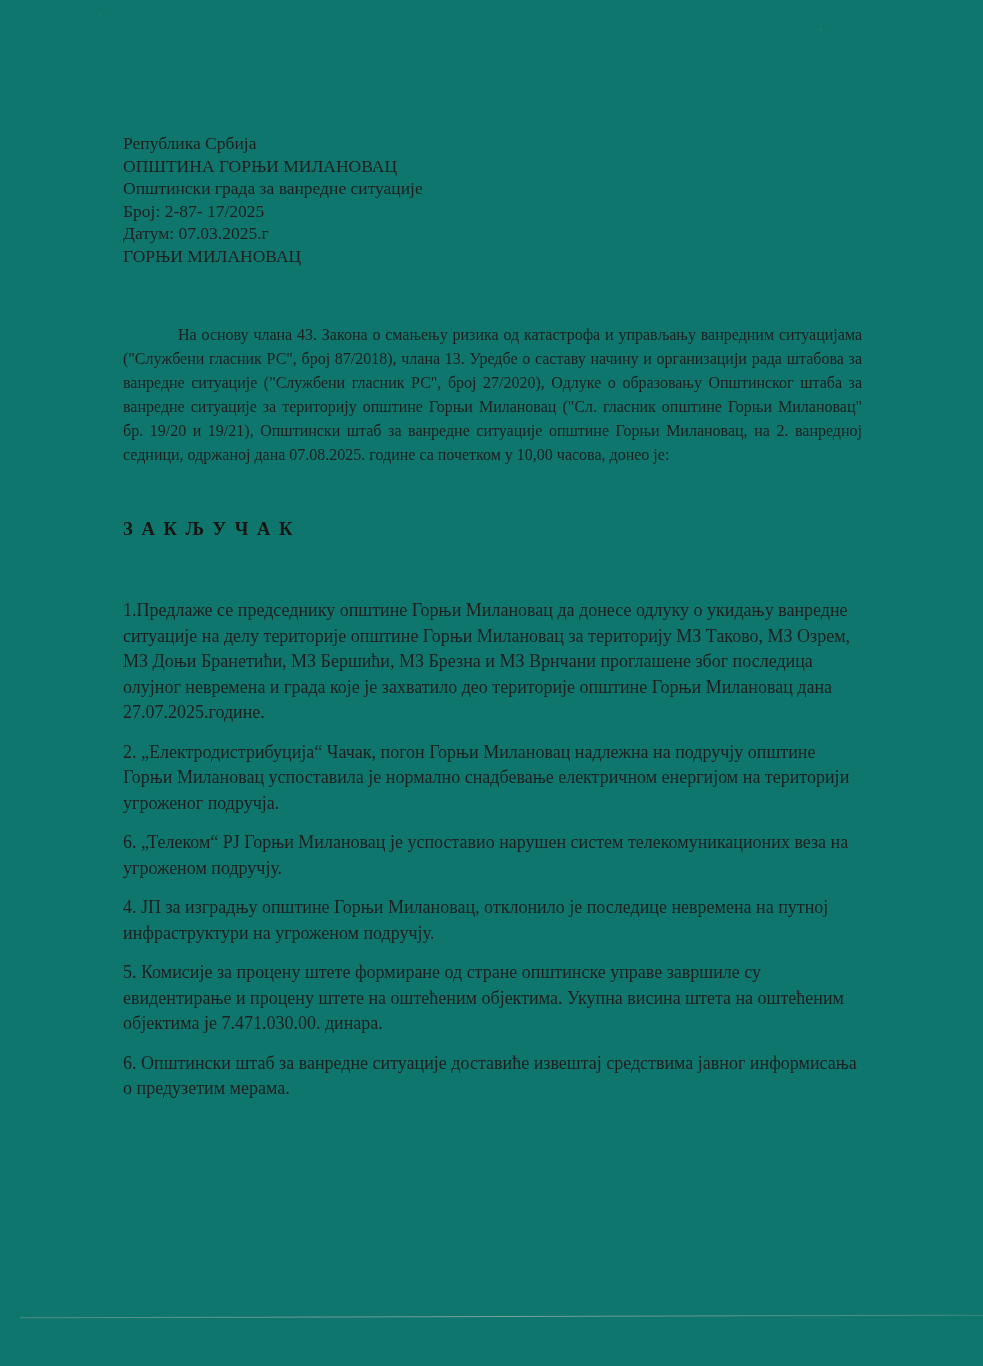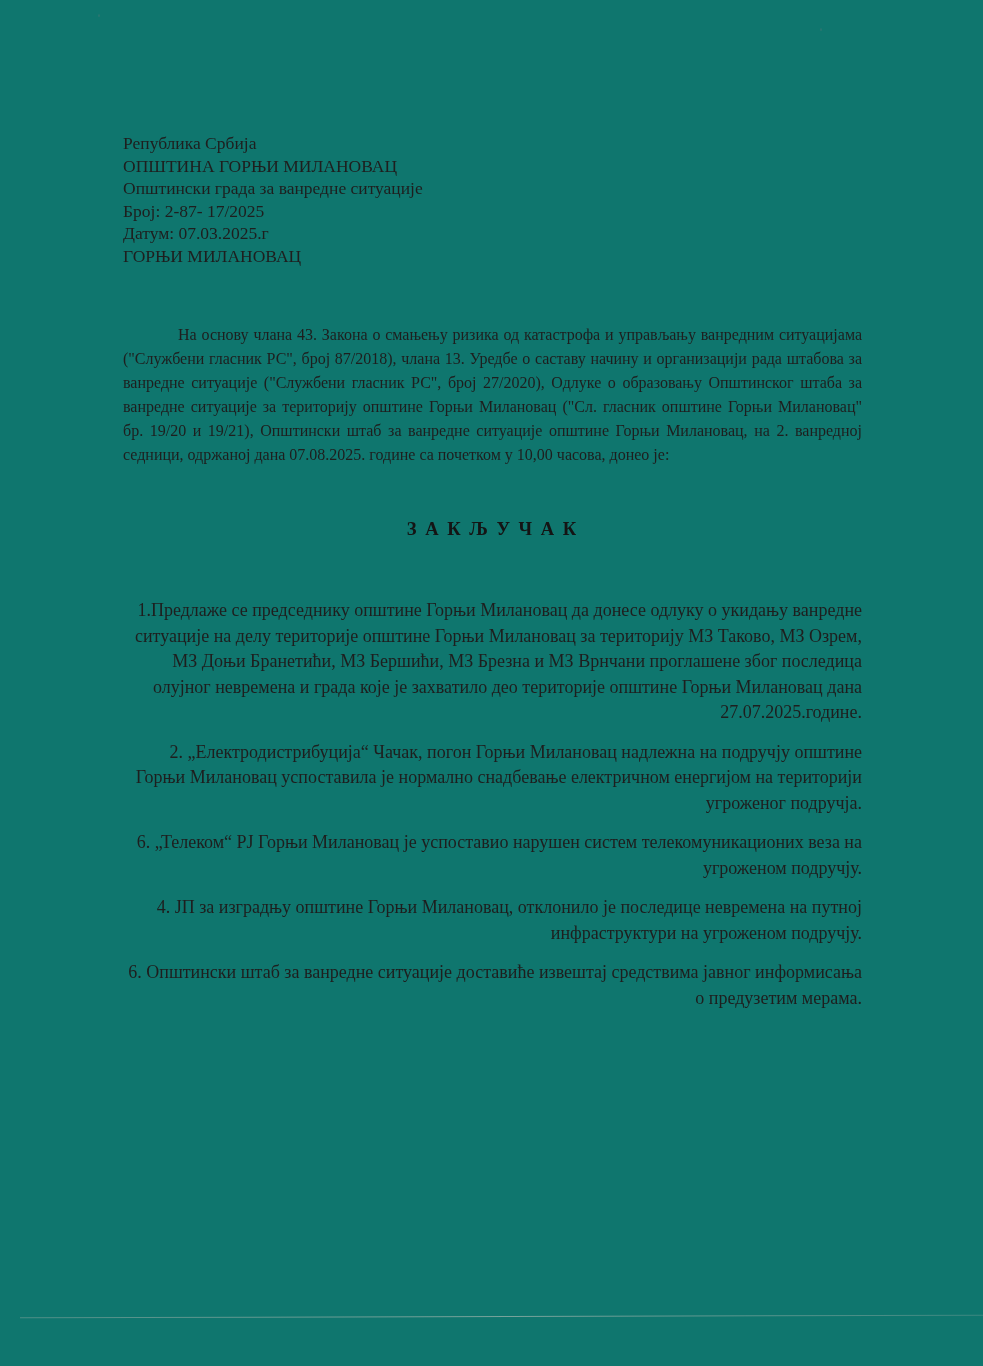--- a/index.html
+++ b/index.html
@@ -27,29 +27,29 @@
     margin: 56px 0 0 0;
     font-size: 16px;
     line-height: 24px;
     text-align: justify;
     text-indent: 55px;
   }
   .doc-title {
     margin: 52px 0 12px 0;
     font-size: 18.5px;
     font-weight: bold;
-    text-align: center;
+    text-align: left;
     letter-spacing: 2px;
     color: #141414;
   }
   .item {
     margin: 14px 0 0 0;
     font-size: 18px;
     line-height: 25.5px;
-    text-align: right;
+    text-align: left;
   }
   .items-block {
     margin-top: 58px;
   }
   .scan-line {
     position: absolute;
     left: 20px;
     right: 0;
     top: 1316px;
     height: 1px;
@@ -80,20 +80,21 @@
 
   <p class="preamble">На основу члана 43. Закона о смањењу ризика од катастрофа и управљању ванредним ситуацијама ("Службени гласник РС", број 87/2018), члана 13. Уредбе о саставу начину и организацији рада штабова за ванредне ситуације ("Службени гласник РС", број 27/2020), Одлуке  о образовању Општинског штаба за ванредне ситуације за територију општине Горњи Милановац ("Сл. гласник општине Горњи Милановац" бр. 19/20 и 19/21), Општински штаб за ванредне ситуације општине Горњи Милановац, на 2. ванредној  седници, одржаној дана 07.08.2025. године са почетком у  10,00 часова, донео је:</p>
 
   <h1 class="doc-title">З А К Љ У Ч А К</h1>
 
   <div class="items-block">
     <p class="item" style="margin-top:0;">1.Предлаже се председнику општине Горњи Милановац да донесе одлуку о укидању ванредне ситуације на делу територије општине Горњи Милановац за територију МЗ Таково, МЗ Озрем, МЗ Доњи Бранетићи, МЗ Бершићи, МЗ Брезна и МЗ Врнчани проглашене због последица олујног невремена и града које је захватило део територије општине Горњи Милановац дана 27.07.2025.године.</p>
     <p class="item">2. „Електродистрибуција“ Чачак, погон Горњи Милановац надлежна на подручју општине Горњи Милановац успоставила је нормално снадбевање електричном енергијом на територији угроженог подручја.</p>
     <p class="item">6. „Телеком“ РЈ Горњи Милановац је успоставио нарушен систем телекомуникационих веза на угроженом подручју.</p>
     <p class="item">4. ЈП за изградњу општине Горњи Милановац, отклонило је последице невремена на путној инфраструктури на угроженом подручју.</p>
+    <p class="item">5. Комисије за процену штете формиране од стране општинске управе завршиле су евидентирање и процену штете на оштећеним објектима. Укупна висина штета на оштећеним објектима је 7.471.030.00. динара.</p>
     <p class="item">6. Општински штаб за ванредне ситуације доставиће извештај средствима јавног информисања о предузетим мерама.</p>
   </div>
 
   <div class="scan-line"></div>
   <div class="speck" style="left:98px; top:14px;"></div>
   <div class="speck" style="left:820px; top:28px;"></div>
 
 </div>
 
 </body></html>

